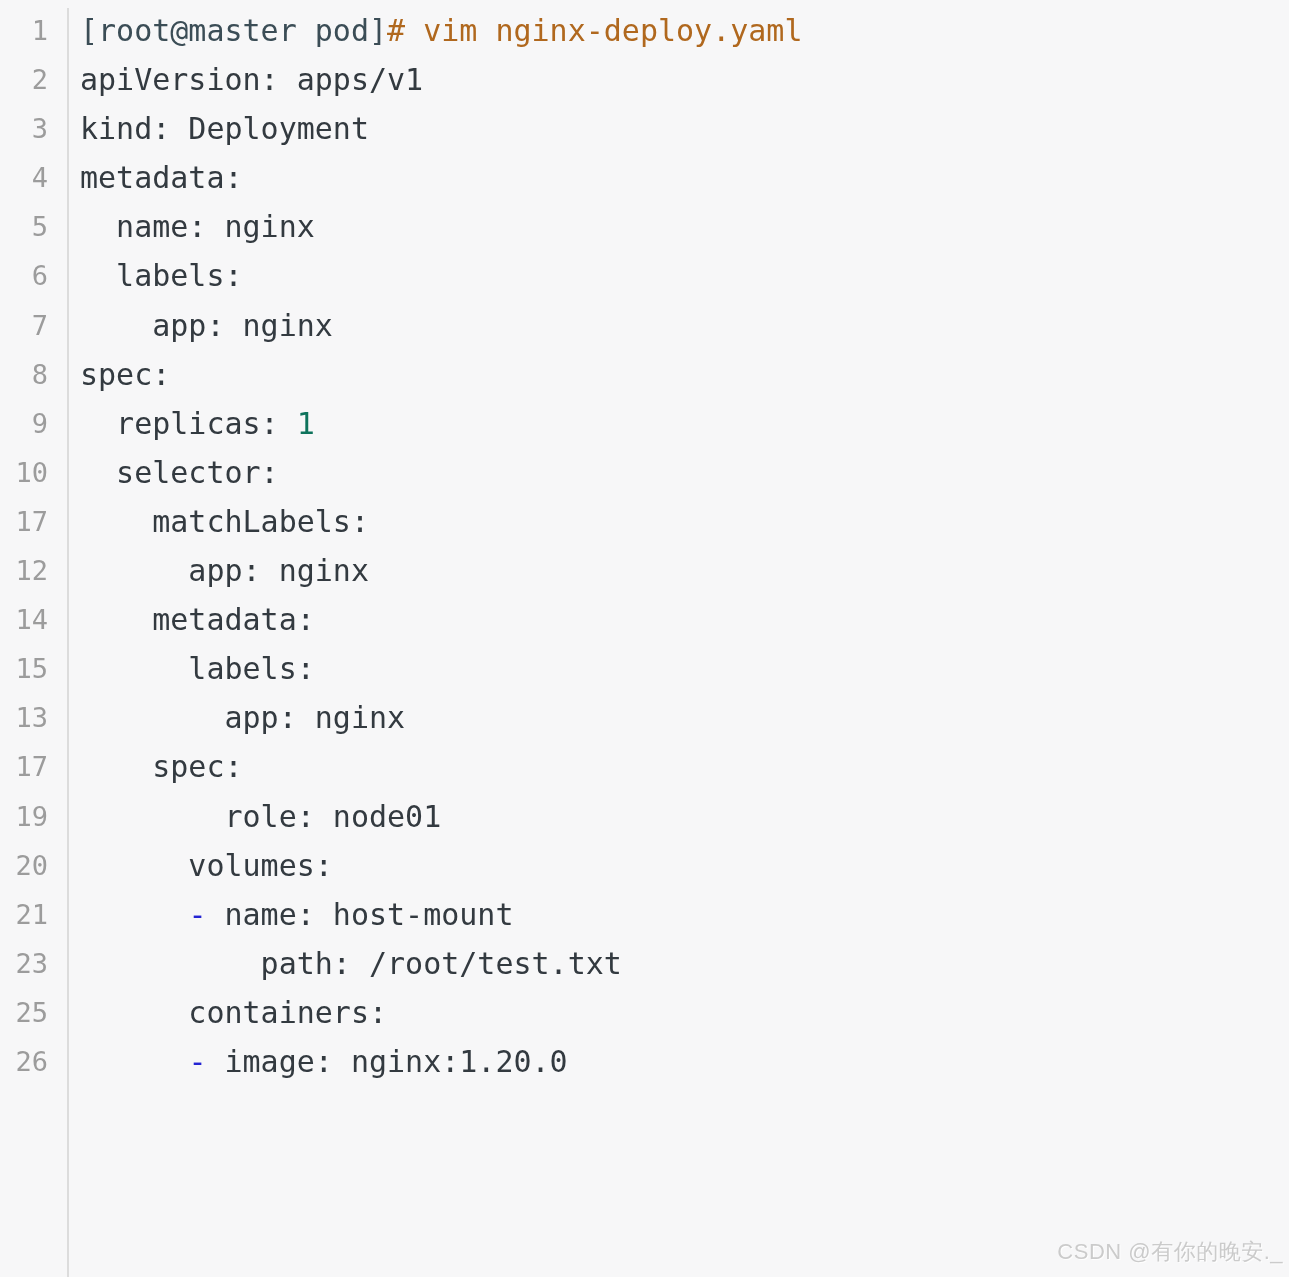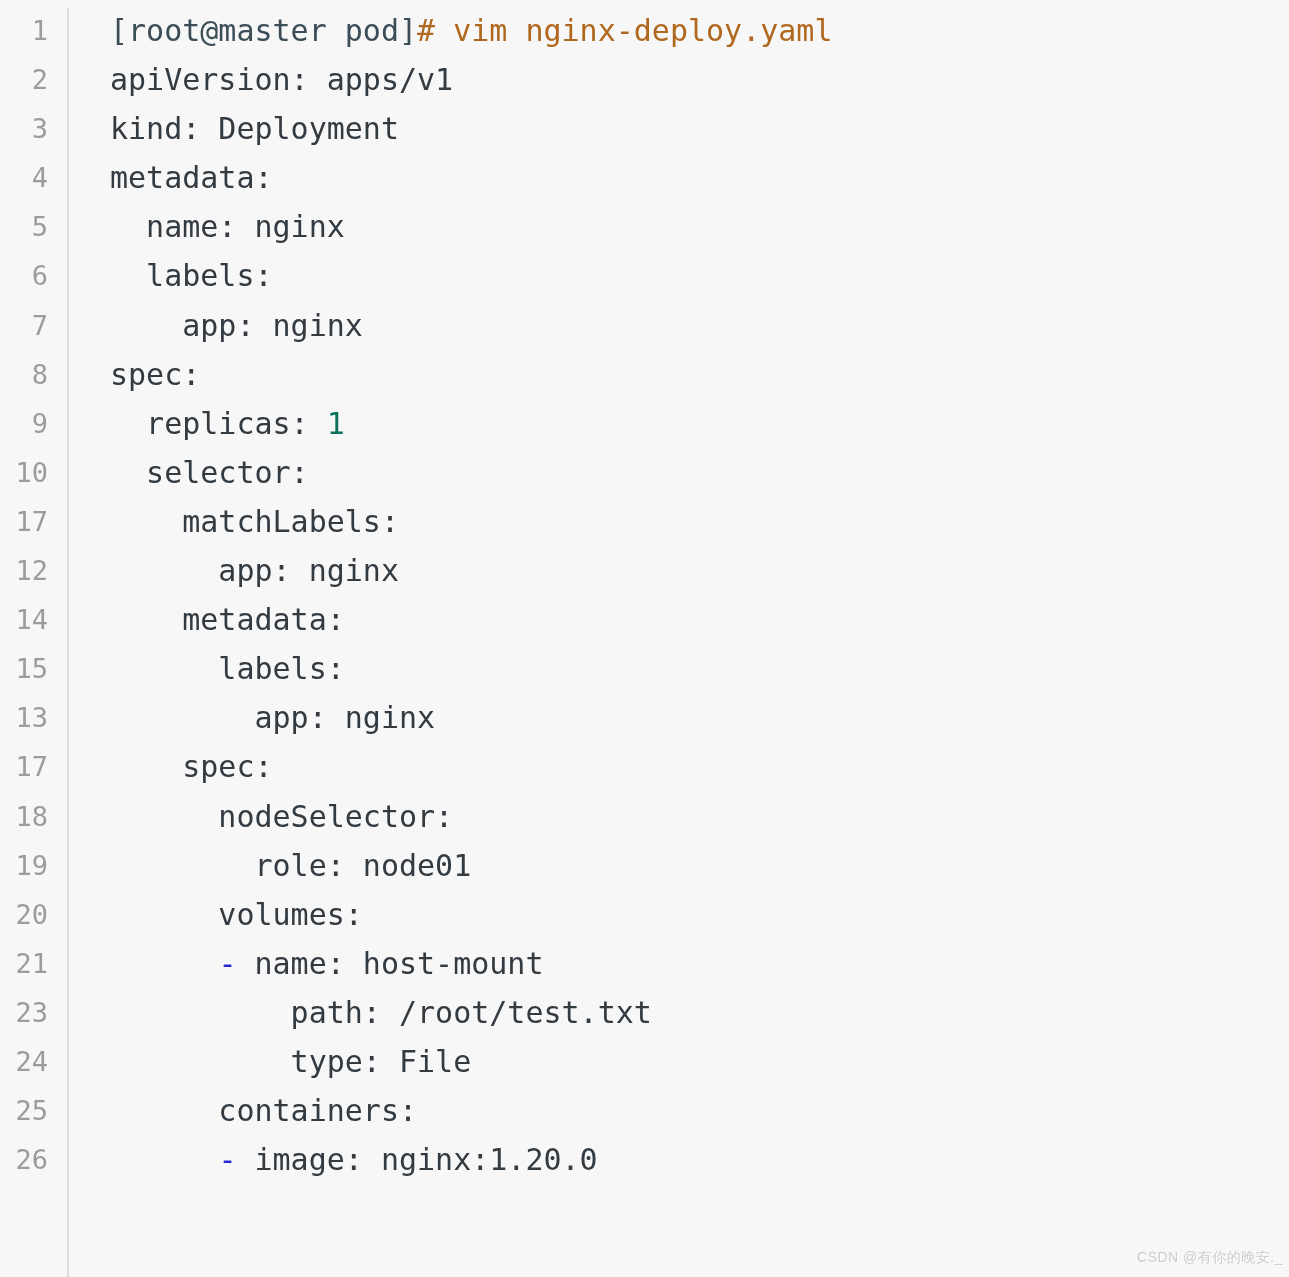--- a/index.html
+++ b/index.html
@@ -42,35 +42,35 @@
     box-sizing: border-box;
     text-align: right;
     padding-right: 20px;
     font-size: 27px;
     line-height: 49.1px;
     color: var(--line-number, #9c9c9c);
     user-select: none;
   }
   .code {
     flex: 1 1 auto;
-    padding-left: 42px;
+    padding-left: 12px;
     font-size: 30px;
     line-height: 49.1px;
   }
   .seg-default { color: var(--code-default, #333a40); }
   .seg-prompt  { color: var(--shell-prompt, #3b4d56); }
   .seg-command { color: var(--shell-command, #b0681e); }
   .seg-num     { color: var(--yaml-number, #0e735c); }
   .seg-bullet  { color: var(--yaml-bullet, #2424d3); }
   .watermark {
     position: absolute;
     right: 6px;
     bottom: 10px;
     font-family: "Liberation Sans", "DejaVu Sans", sans-serif;
-    font-size: 14px;
+    font-size: 22px;
     color: var(--watermark, #cbcbcb);
     text-shadow: 1px 1px 1px #ffffff;
     letter-spacing: 0.5px;
   }
 </style>
 </head>
 <body>
 
 <div class="code-block">
   <div class="gutter-divider"></div>
@@ -149,24 +149,20 @@
   <div class="line">
     <span class="ln">13</span>
     <span class="code"><span class="seg-default">        app: nginx</span></span>
   </div>
 
   <div class="line">
     <span class="ln">17</span>
     <span class="code"><span class="seg-default">    spec:</span></span>
   </div>
 
-  <div class="line">
-    <span class="ln">18</span>
-    <span class="code"><span class="seg-default">      nodeSelector:</span></span>
-  </div>
 
   <div class="line">
     <span class="ln">19</span>
     <span class="code"><span class="seg-default">        role: node01</span></span>
   </div>
 
   <div class="line">
     <span class="ln">20</span>
     <span class="code"><span class="seg-default">      volumes:</span></span>
   </div>
@@ -175,24 +171,20 @@
     <span class="ln">21</span>
     <span class="code"><span class="seg-default">      </span><span class="seg-bullet">-</span><span class="seg-default"> name: host-mount</span></span>
   </div>
 
 
   <div class="line">
     <span class="ln">23</span>
     <span class="code"><span class="seg-default">          path: /root/test.txt</span></span>
   </div>
 
-  <div class="line">
-    <span class="ln">24</span>
-    <span class="code"><span class="seg-default">          type: File</span></span>
-  </div>
 
   <div class="line">
     <span class="ln">25</span>
     <span class="code"><span class="seg-default">      containers:</span></span>
   </div>
 
   <div class="line">
     <span class="ln">26</span>
     <span class="code"><span class="seg-default">      </span><span class="seg-bullet">-</span><span class="seg-default"> image: nginx:1.20.0</span></span>
   </div>

